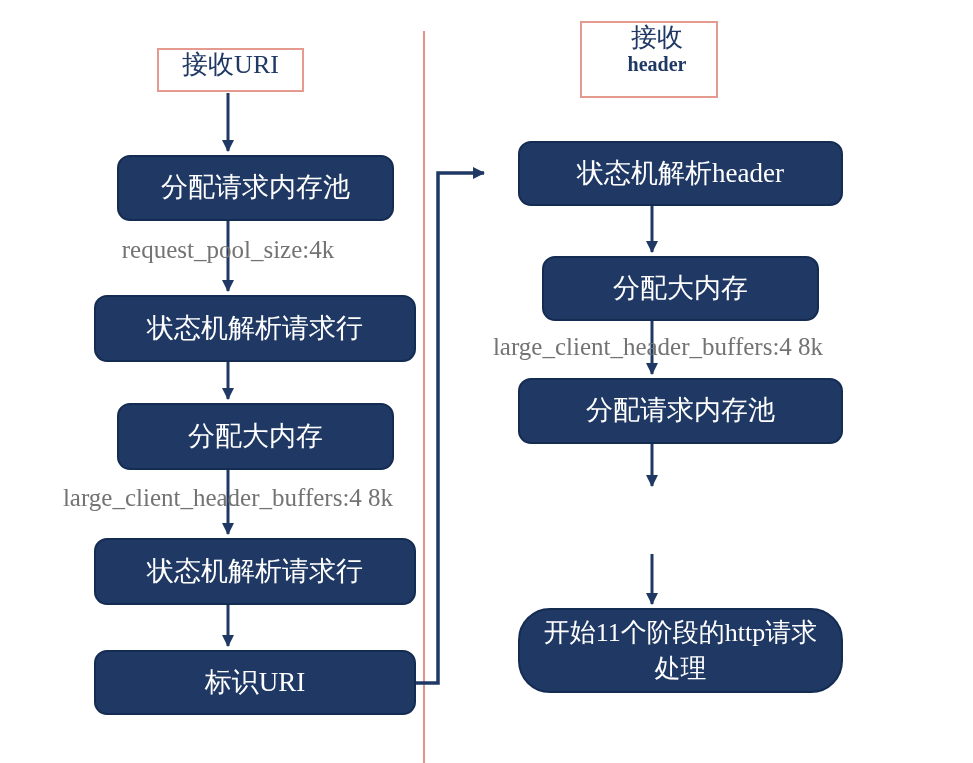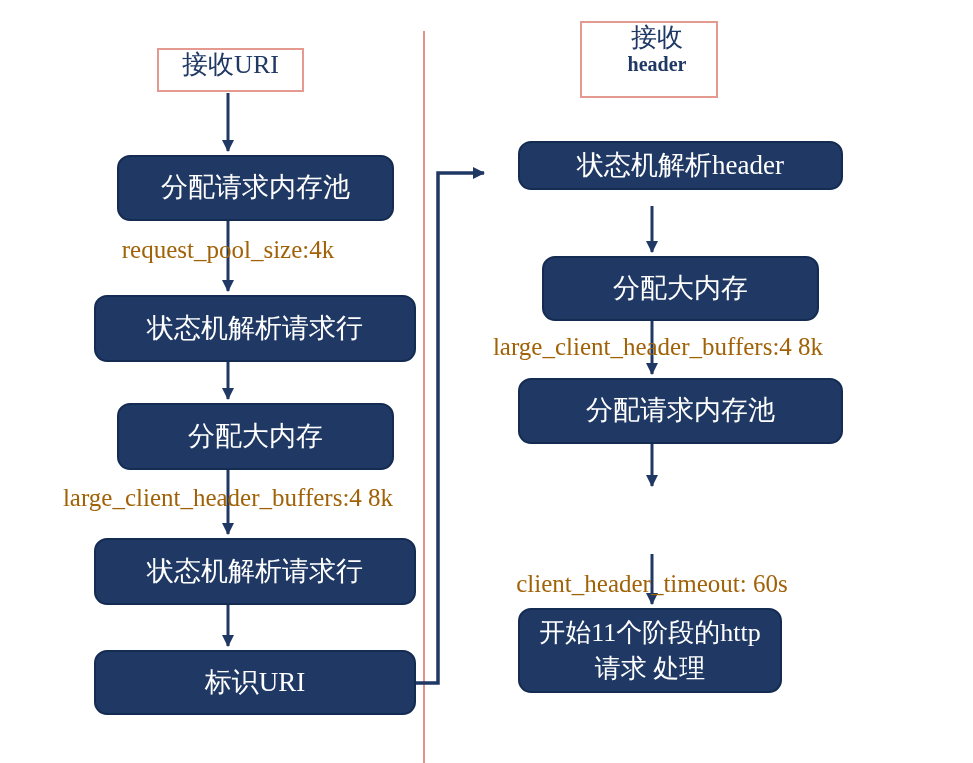--- a/index.html
+++ b/index.html
@@ -18,21 +18,21 @@
   .start {
     position:absolute; box-sizing:border-box;
     background:#ffffff; border:2px solid #e59a8f;
     color:#1f3864; display:flex; flex-direction:column;
     align-items:center; justify-content:flex-start; text-align:center;
     z-index:3; line-height:1.15;
   }
   .start .cn { font-size:26px; }
   .start .en { font-size:20px;font-weight:bold; }
   .ann {
-    position:absolute; color:#a16207; font-size:25px; text-align:center;
+    position:absolute; color:#737373; font-size:25px; text-align:center;
     white-space:nowrap; z-index:2;
   }
   .divider {
     position:absolute; left:423px; top:31px; width:2px; height:732px;
     background:#e2948a; z-index:0;
   }
   svg.arrows { position:absolute; left:0; top:0; z-index:1; }
   .two-line { line-height:1.35; font-size:26px; }
 </style>
 </head>
@@ -89,34 +89,33 @@
 
   <div class="node" style="left:66px; top:650px; width:322px; height:65px;">
     <span>标识URI</span>
   </div>
 
   <div class="start" style="left:580px; top:21px; width:138px; height:77px;padding-left:16px;">
     <span class="cn">接收</span>
     <span class="en">header</span>
   </div>
 
-  <div class="node" style="left:490px; top:141px; width:325px; height:49px;">
+  <div class="node" style="left:490px; top:141px; width:325px; height:65px;">
     <span>状态机解析header</span>
   </div>
 
   <div class="node" style="left:514px; top:256px; width:277px; height:65px;">
     <span>分配大内存</span>
   </div>
 
   <div class="ann" style="left:458px; top:333px; width:400px;">large_client_header_buffers:4 8k</div>
 
   <div class="node" style="left:490px; top:378px; width:325px; height:66px;">
     <span>分配请求内存池</span>
   </div>
 
 
-  <div class="ann" style="left:502px; top:570px; width:300px;">client_header_timeout: 60s</div>
 
-  <div class="node two-line" style="left:490px; top:608px; width:264px; height:85px;">
+  <div class="node two-line" style="left:490px; top:608px; width:325px; height:85px;border-radius:32px;">
     <span>开始11个阶段的http请求 处理</span>
   </div>
 
 </div>
 
 </body></html>

